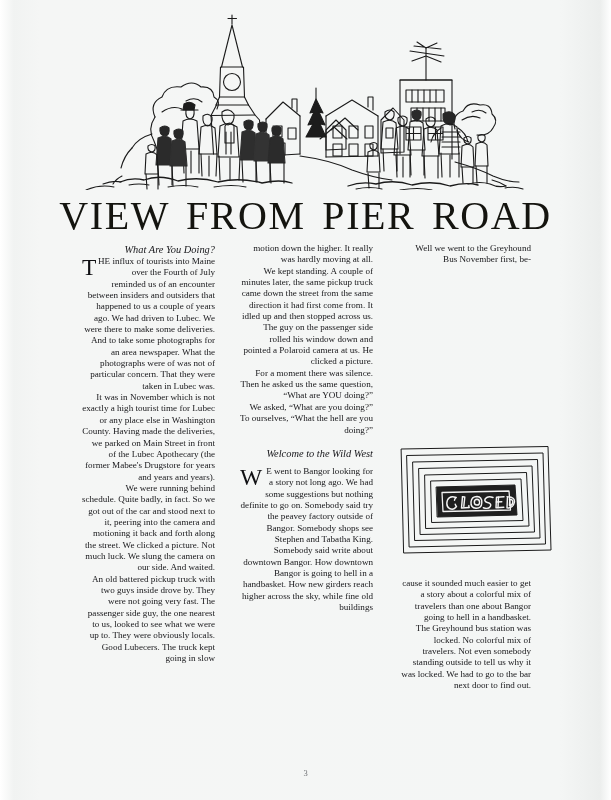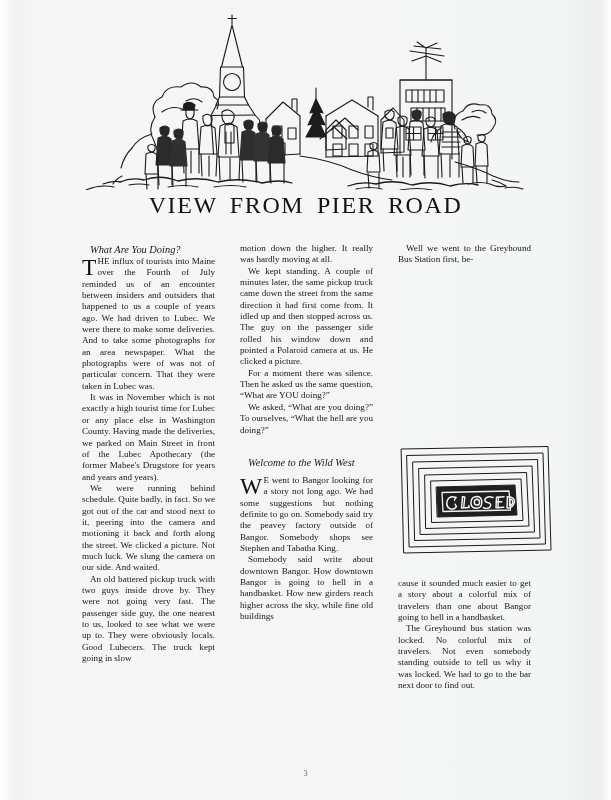--- a/index.html
+++ b/index.html
@@ -41,21 +41,21 @@
   }
 
   
   .page-title {
     position: absolute;
     left: 0;
     top: 192px;
     width: 611px;
     text-align: center;
     font-family: "Liberation Serif", serif;
-    font-size: 24px;
+    font-size: 40px;
     letter-spacing: 1.6px;
     word-spacing: 5px;
     font-weight: 400;
     color: #14140f;
     white-space: nowrap;
   }
 
   
   .columns {
     position: absolute;
@@ -76,34 +76,35 @@
     color: #17171a;
     hyphens: manual;
   }
   .col-1 { left: 0px; }
   .col-2 { left: 158px; }
   .col-3 { left: 316px; }
 
   .col p {
     margin: 0;
     text-indent: 8px;
+    text-align: right;
   }
   .col p.noindent { text-indent: 0; }
 
   .subhead {
     font-style: italic;
     font-size: 10.4px;
     line-height: 13px;
     text-align: left;
     margin: 0 0 5.5px 0;
     text-indent: 0;
     color: #16161a;
   }
   .subhead.second {
-    margin-top: 20px;
+    margin-top: 11px;
     margin-bottom: 6px;
   }
 
   
   .dropcap-para {
     text-indent: 0;
     position: relative;
     min-height: 22px;
   }
   .dropcap {
@@ -348,21 +349,21 @@
       <p class="dropcap-para noindent">
         <span class="dropcap-w">W</span><span>E went to Bangor looking for a story not long ago. We had some suggestions but nothing definite to go on. Somebody said try the peavey factory outside of Bangor. Somebody shops see Stephen and Tabatha King.</span>
       </p>
 
       <p>Somebody said write about downtown Bangor. How downtown Bangor is going to hell in a handbasket. How new girders reach higher across the sky, while fine old buildings</p>
     </div>
 
     <div class="col col-3">
 
 
-      <p>Well we went to the Greyhound Bus Station first, be-</p>
+      <p>Well we went to the Greyhound Bus November first, be-</p>
     </div>
 
     <div class="col col-3-lower">
       <p class="noindent">cause it sounded much easier to get a story about a colorful mix of travelers than one about Bangor going to hell in a handbasket.</p>
 
       <p>The Greyhound bus station was locked. No colorful mix of travelers. Not even somebody standing outside to tell us why it was locked. We had to go to the bar next door to find out.</p>
 
     </div>
   </div>
 

